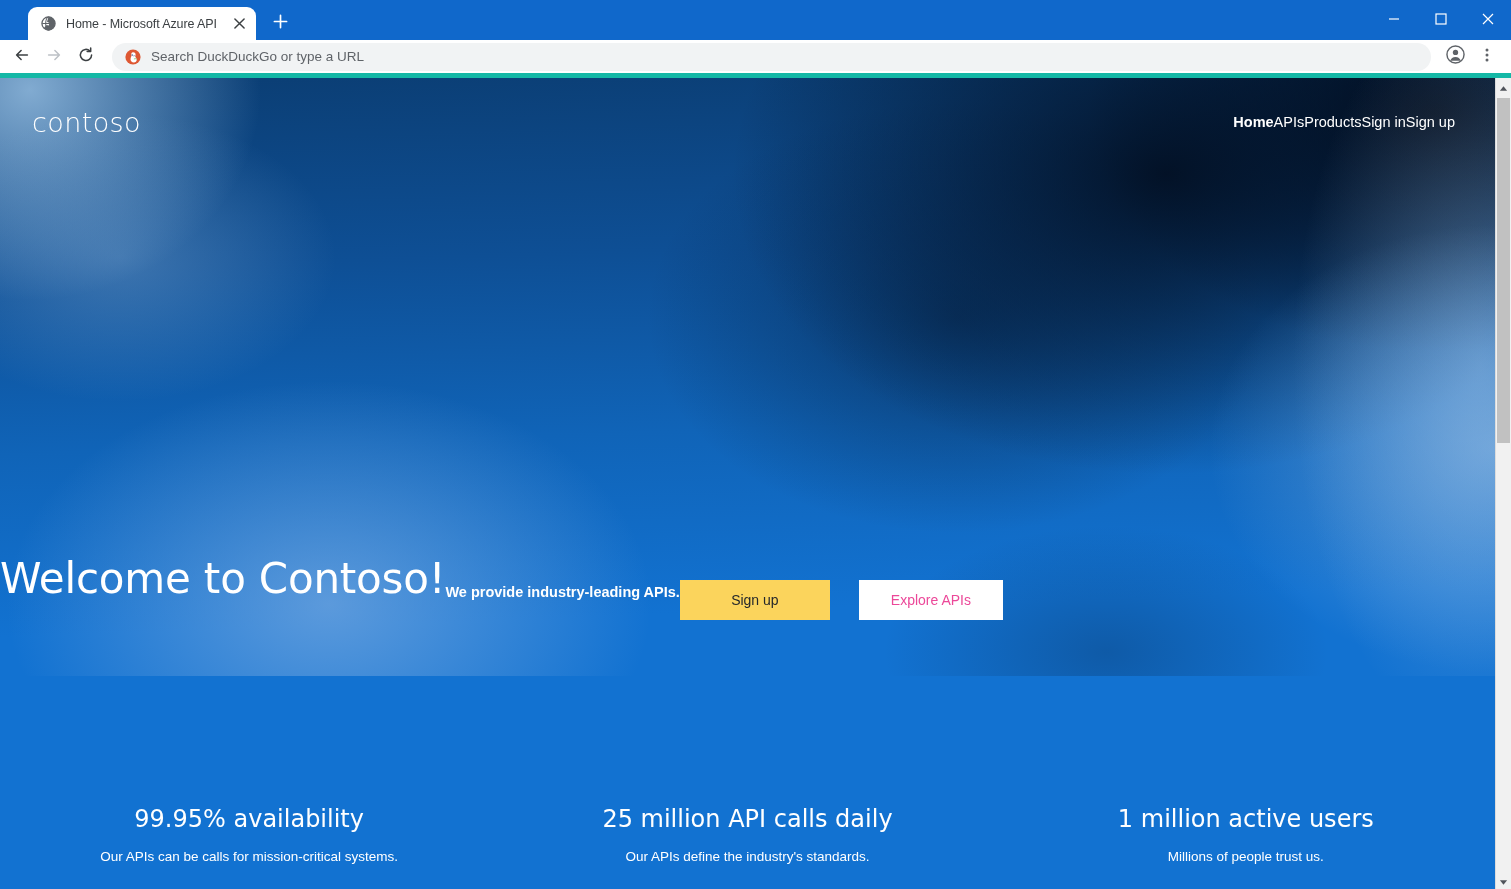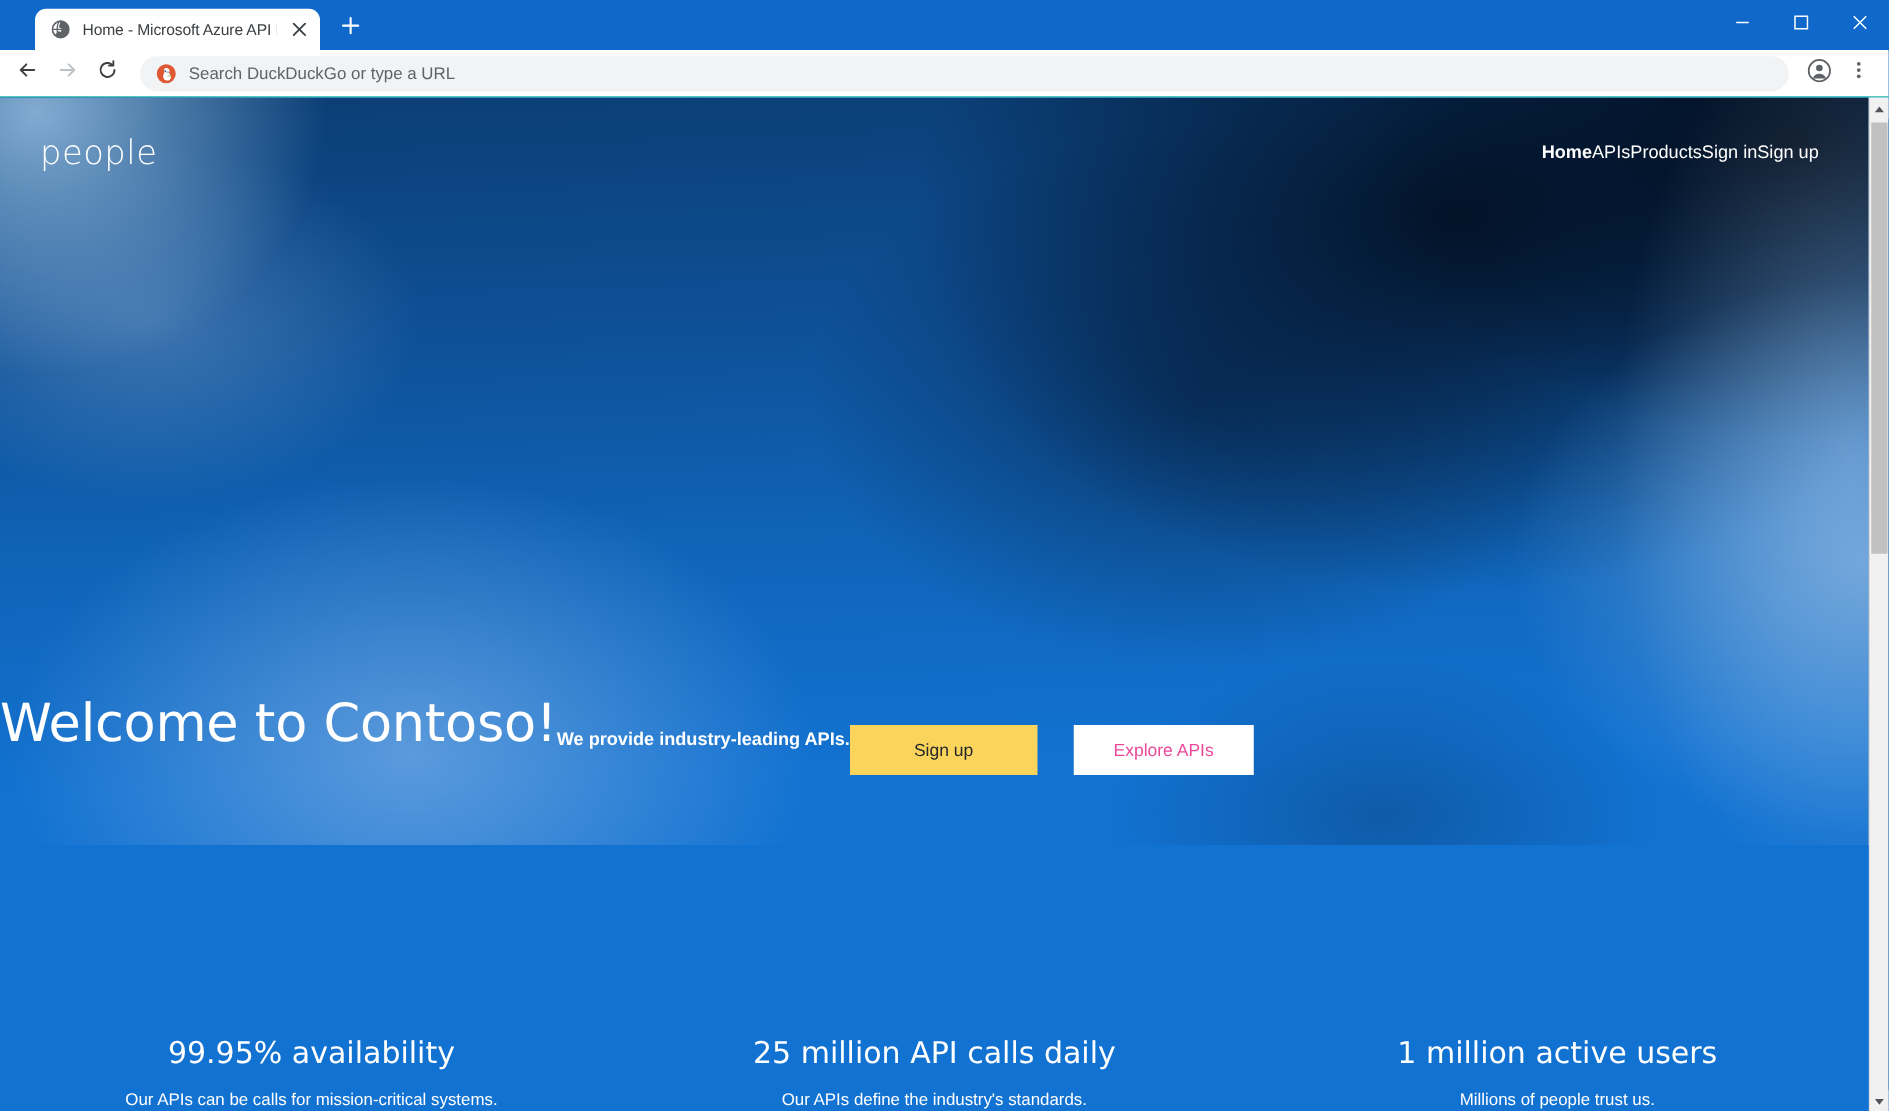--- a/index.html
+++ b/index.html
@@ -113,21 +113,21 @@
 
   
   .toolbar {
     height: 38px;
     flex: 0 0 38px;
     background: #ffffff;
     display: flex;
     align-items: center;
     padding: 0 8px 0 6px;
     gap: 0;
-    border-bottom: 1px solid #14b8a6;
+    border-bottom: 5px solid #14b8a6;
   }
 
   .tb-btn {
     width: 32px;
     height: 32px;
     display: flex;
     align-items: center;
     justify-content: center;
     cursor: pointer;
     border-radius: 50%;
@@ -311,21 +311,21 @@
   }
 
   
   .stats-band {
     position: absolute;
     left: 0; right: 0;
     top: 598px;
     bottom: 0;
     background: #1272d1;
     display: flex;
-    align-items: flex-end;
+    align-items: center;
     padding-top: 104px;
     z-index: 3;
   }
 
   .stat {
     flex: 1;
     text-align: center;
     padding: 0 16px;
   }
 
@@ -499,21 +499,21 @@
   <div class="viewport">
 
     <div class="page">
 
       <div class="hero">
         <div class="hero-bg"></div>
         <div class="hero-bg2"></div>
       </div>
 
       <div class="site-header">
-        <div class="logo">people</div>
+        <div class="logo">contoso</div>
         <nav class="main-nav">
           <a class="nav-item active">Home</a>
           <a class="nav-item">APIs</a>
           <a class="nav-item">Products</a>
           <a class="nav-item">Sign in</a>
           <a class="nav-item">Sign up</a>
         </nav>
       </div>
 
       <div class="hero-content">

